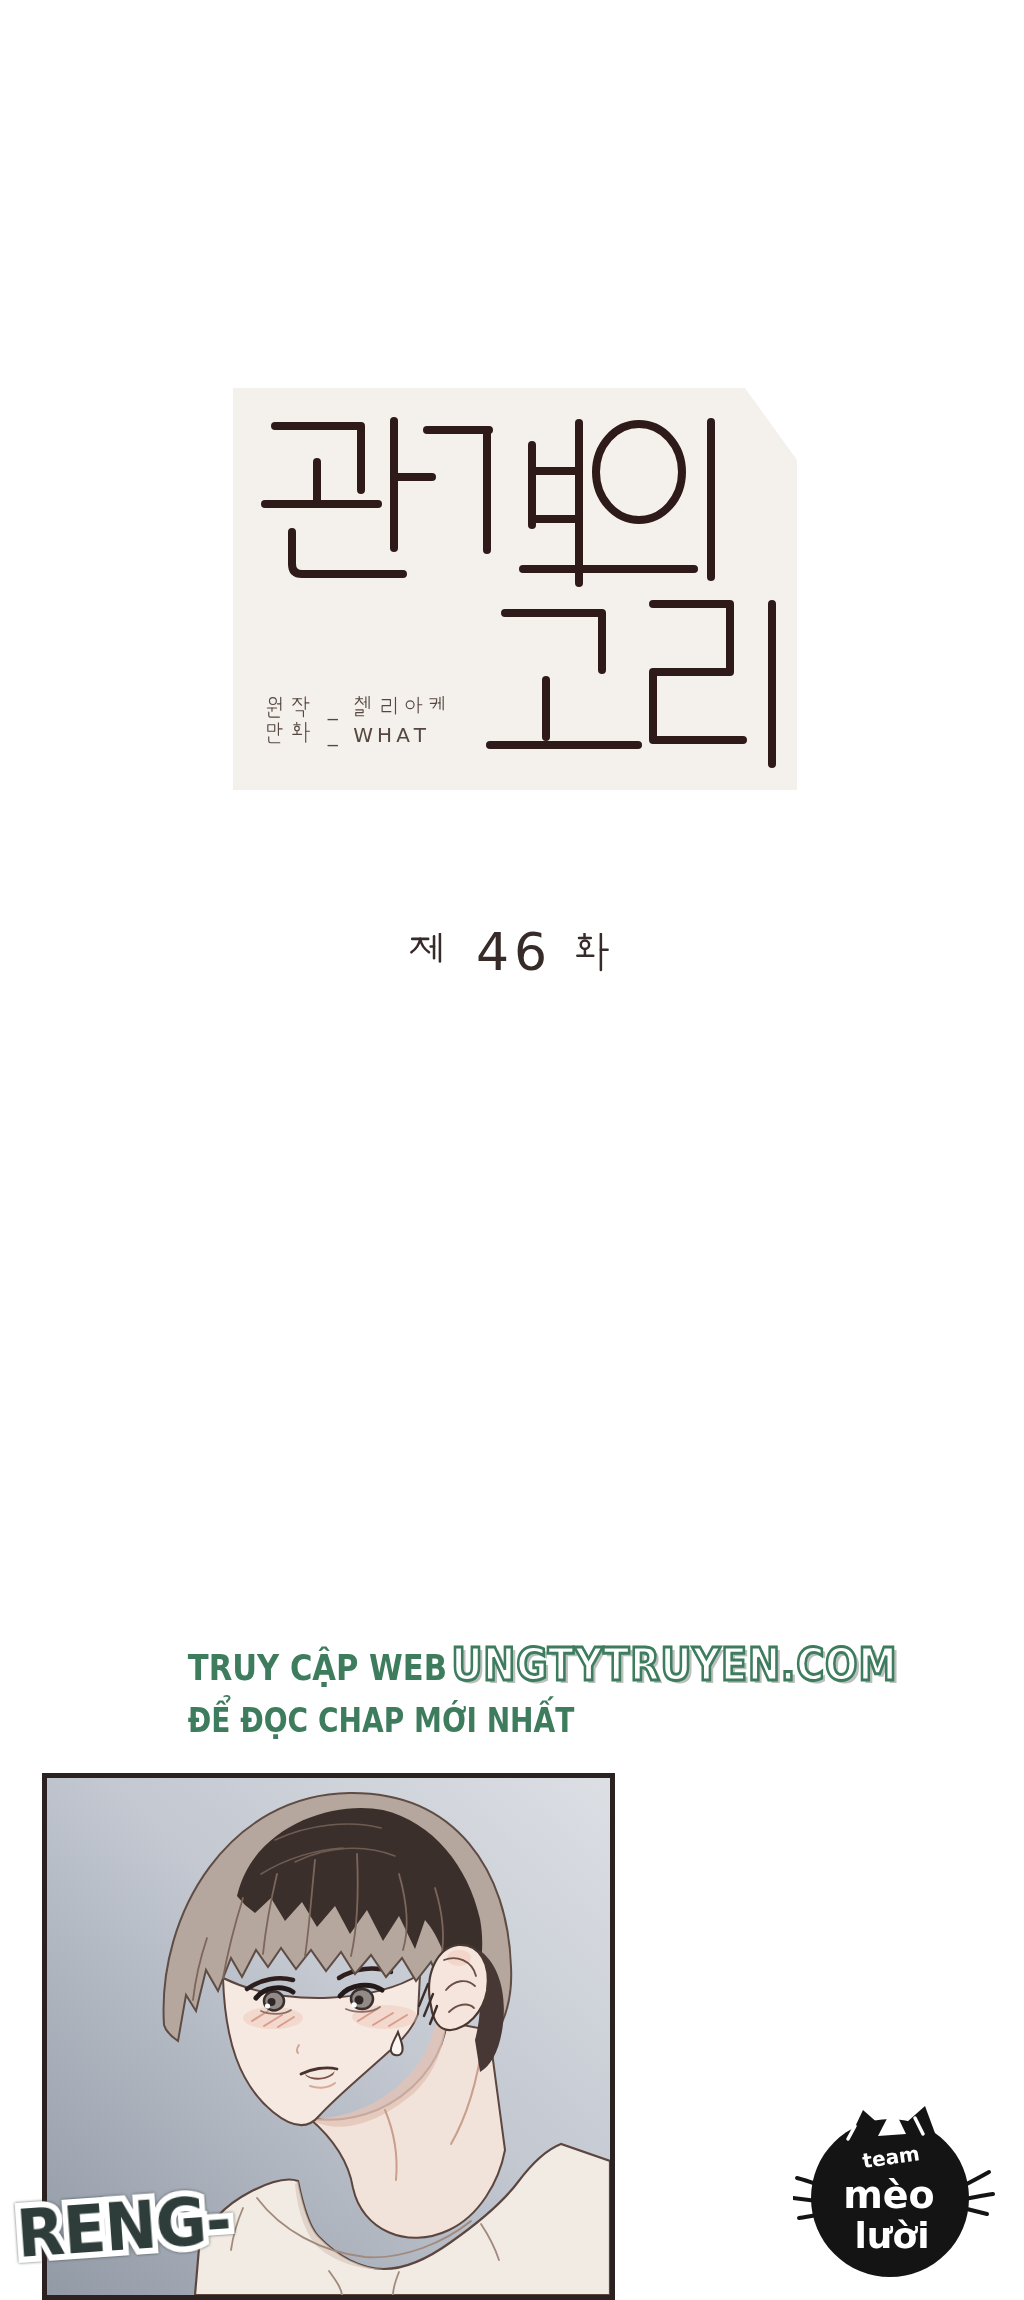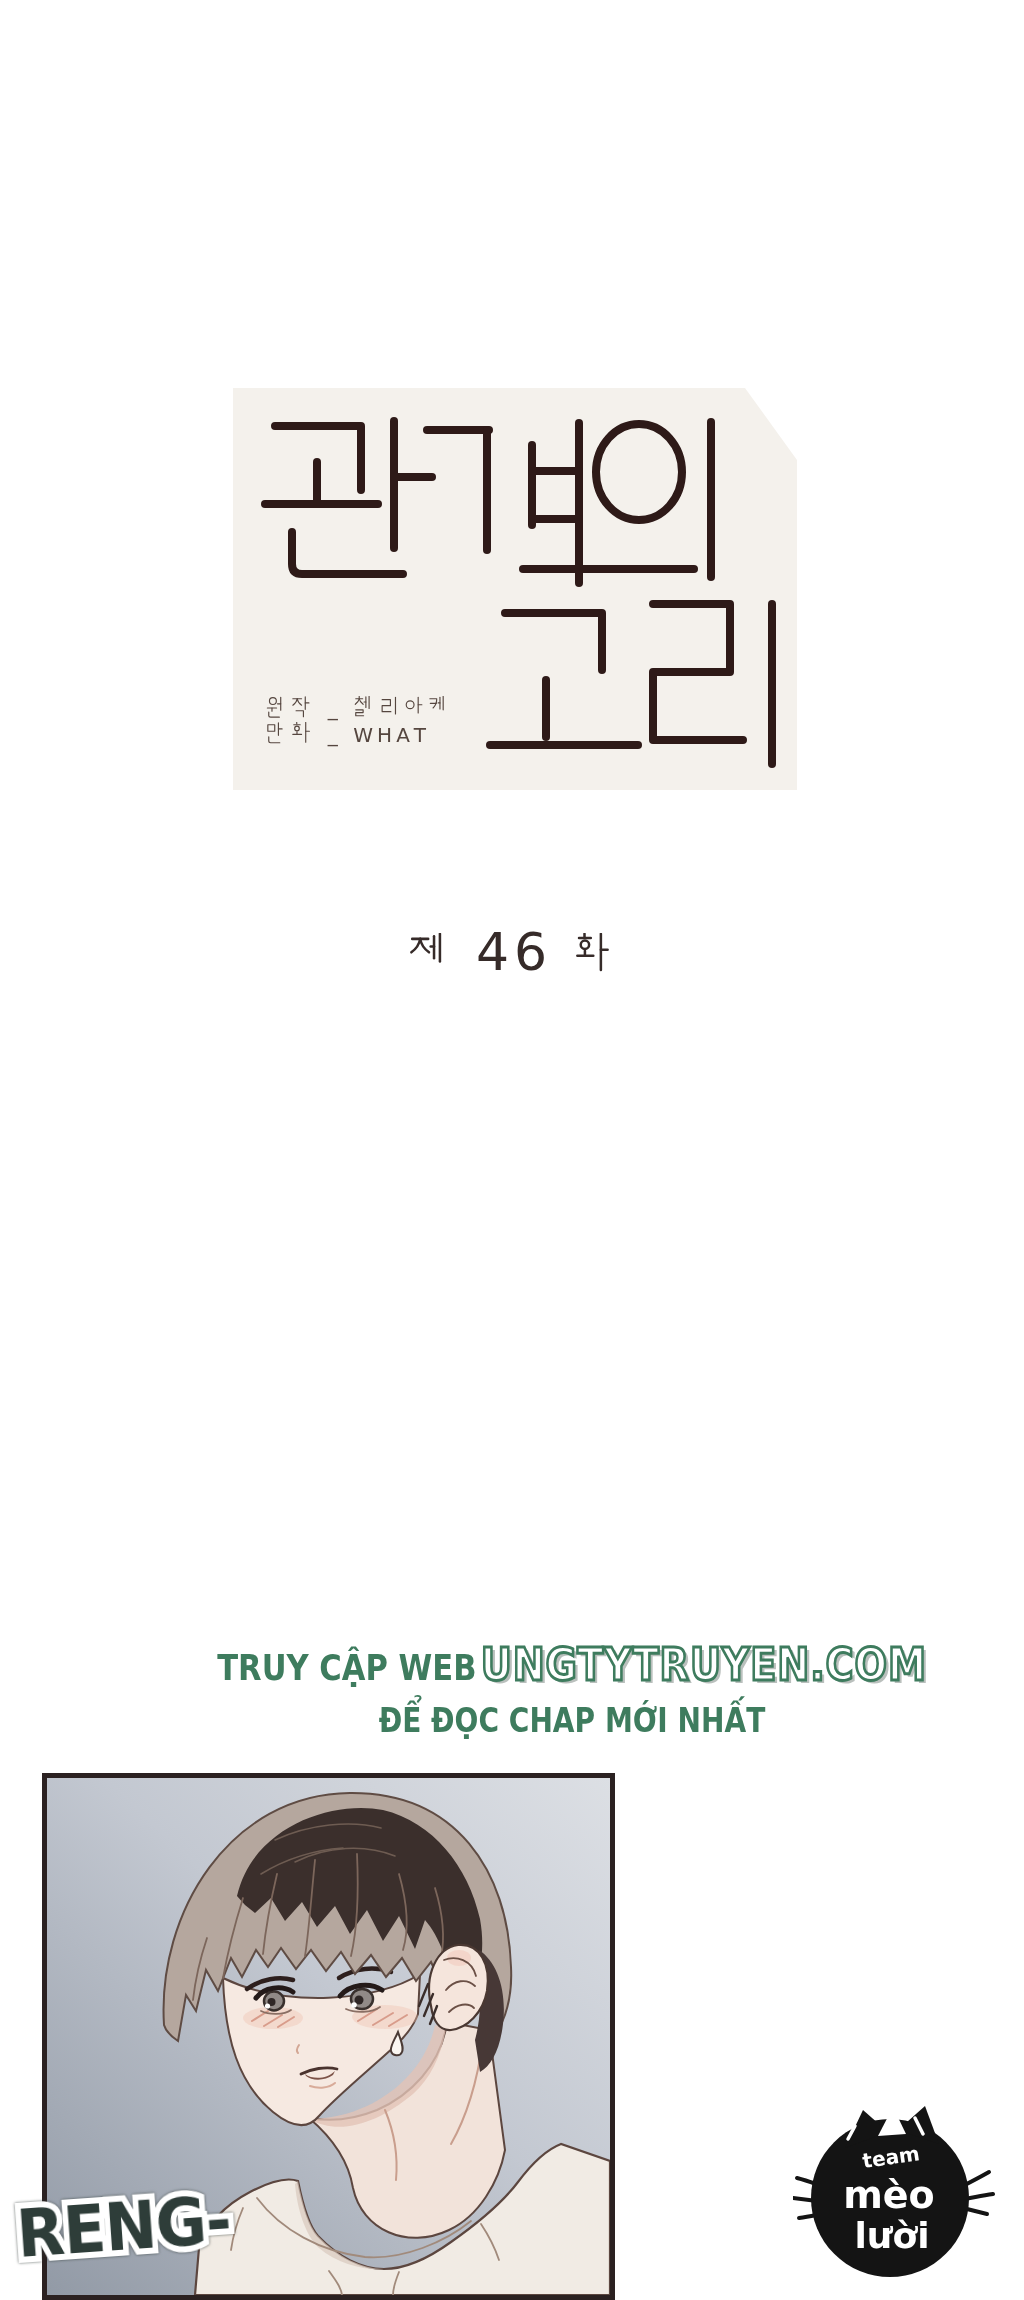--- a/index.html
+++ b/index.html
@@ -20,21 +20,21 @@
   .kline .ktxt{font-size:20px;letter-spacing:2px;transform:translateY(2px);white-space:pre;}
   .kline svg.kg{display:block;}
   
   .chapter{
     position:absolute;left:0;top:924px;width:1024px;
     display:flex;justify-content:center;color:#362b29;
   }
   .chapter .kline{gap:4px;}
   .chapter .ktxt{font-size:52px;letter-spacing:1px;transform:translateY(-2px);}
   
-  .promo{position:absolute;left:120px;top:1640px;width:904px;text-align:center;}
+  .promo{position:absolute;left:120px;top:1640px;width:904px;}
   .promo-line{transform:scaleX(.85);transform-origin:50% 50%;white-space:nowrap;}
   .promo-line1{line-height:50px;}
   .promo-plain{
     font-weight:bold;font-size:36px;color:#3e7c5e;letter-spacing:0px;
   }
   .promo-site{
     font-weight:bold;font-size:45px;color:#ffffff;
     -webkit-text-stroke:3px #3e7c5e;
     text-shadow:4px 3px 0 rgba(130,140,135,.55);
     letter-spacing:1px;

